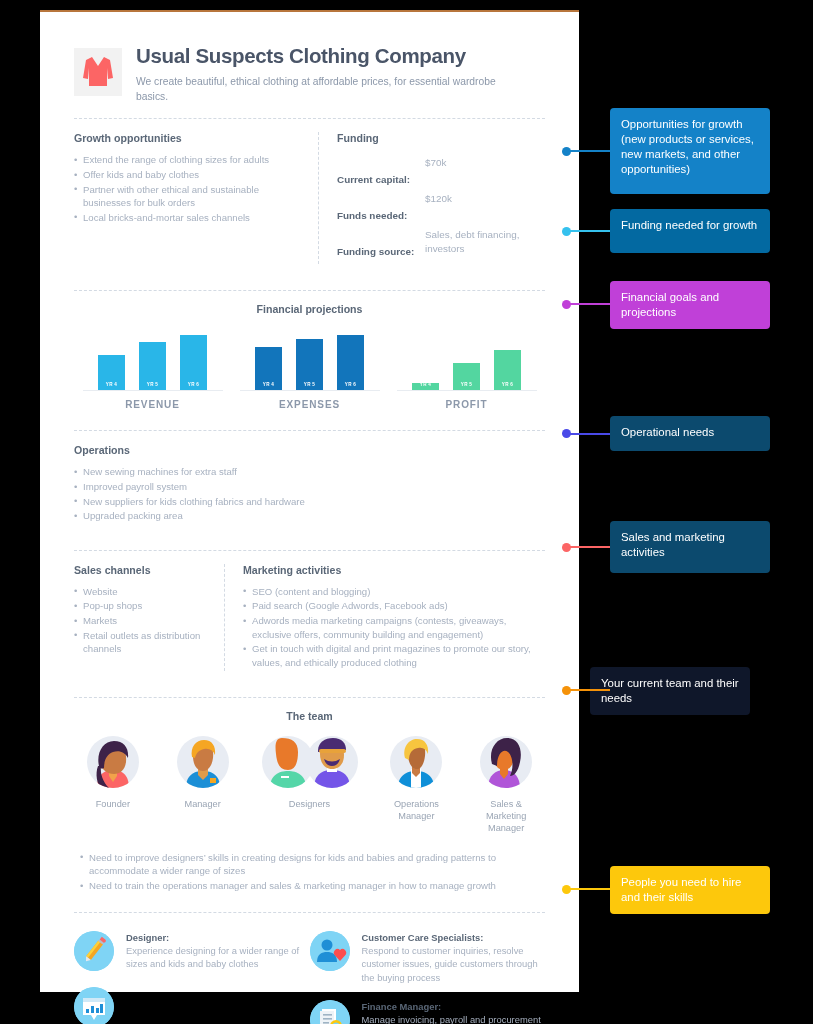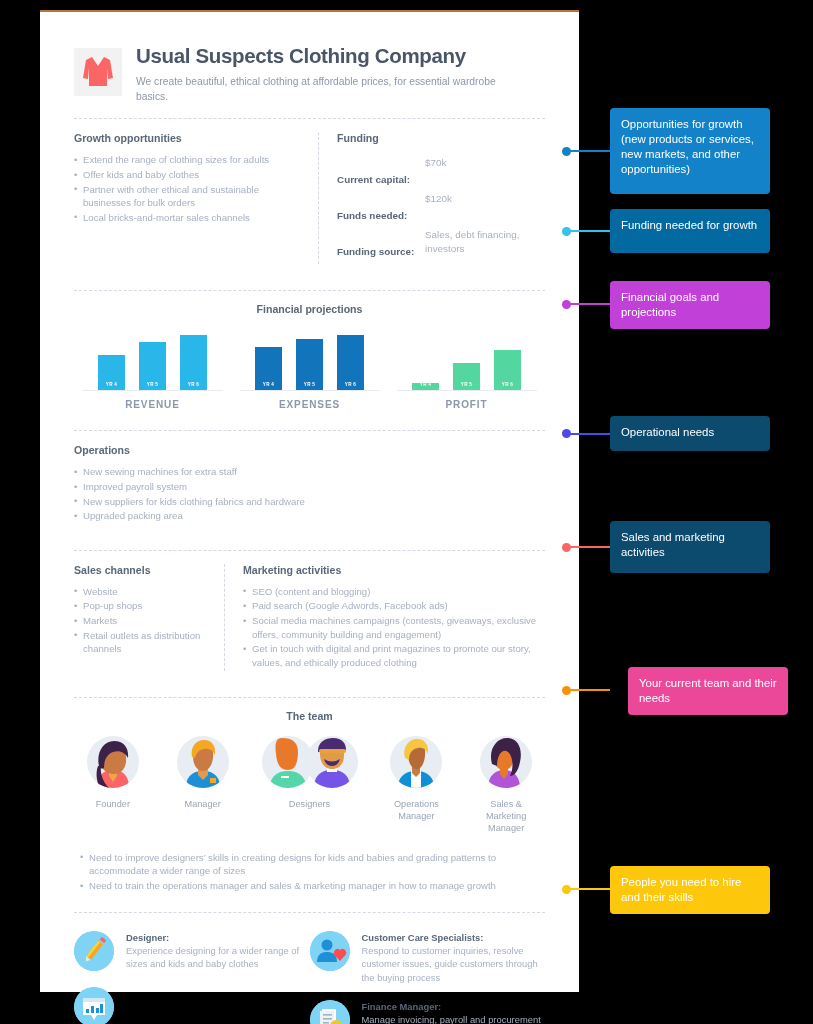--- a/index.html
+++ b/index.html
@@ -259,21 +259,21 @@
             <li>Pop-up shops</li>
             <li>Markets</li>
             <li>Retail outlets as distribution channels</li>
           </ul>
         </div>
         <div class="col-r vdash">
           <div class="sec-title">Marketing activities</div>
           <ul class="bullets">
             <li>SEO (content and blogging)</li>
             <li>Paid search (Google Adwords, Facebook ads)</li>
-            <li>Social media machines campaigns (contests, giveaways, exclusive offers, community building and engagement)</li>
+            <li>Adwords media marketing campaigns (contests, giveaways, exclusive offers, community building and engagement)</li>
             <li>Get in touch with digital and print magazines to promote our story, values, and ethically produced clothing</li>
           </ul>
         </div>
       </div>
     </div>
 
     <div class="hdash"></div>
 
     <div class="team-section">
       <div class="team-title">The team</div>
@@ -486,21 +486,21 @@
       <div class="dot" style="left: 562px; top: 226.5px; background: rgb(53, 193, 238);"></div>
       <div class="callout" style="left: 610px; top: 281px; min-height: 46px; background: rgb(192, 64, 216);">Financial goals and projections</div>
       <div class="connector" style="left: 568px; top: 303px; width: 42px; background: rgb(192, 64, 216);"></div>
       <div class="dot" style="left: 562px; top: 299.5px; background: rgb(192, 64, 216);"></div>
       <div class="callout" style="left: 610px; top: 416px; min-height: 35px; background: #0c4a6e;">Operational needs</div>
       <div class="connector" style="left: 568px; top: 432.5px; width: 42px; background: rgb(74, 74, 232);"></div>
       <div class="dot" style="left: 562px; top: 429px; background: rgb(74, 74, 232);"></div>
       <div class="callout" style="left: 610px; top: 521px; min-height: 52px; background: #0c4a6e;">Sales and marketing activities</div>
       <div class="connector" style="left: 568px; top: 546px; width: 42px; background: rgb(252, 101, 101);"></div>
       <div class="dot" style="left: 562px; top: 542.5px; background: rgb(252, 101, 101);"></div>
-      <div class="callout" style="left: 628px; top: 667px; min-height: 46px; background: #ec4899;">Your current team and their needs</div>
+      <div class="callout" style="left: 590px; top: 667px; min-height: 46px; background: #0f172a;">Your current team and their needs</div>
       <div class="connector" style="left: 568px; top: 689px; width: 42px; background: rgb(245, 146, 9);"></div>
       <div class="dot" style="left: 562px; top: 685.5px; background: rgb(245, 146, 9);"></div>
       <div class="callout" style="left: 610px; top: 866px; min-height: 46px; background: rgb(253, 200, 12);">People you need to hire and their skills</div>
       <div class="connector" style="left: 568px; top: 888px; width: 42px; background: rgb(253, 200, 12);"></div>
       <div class="dot" style="left: 562px; top: 884.5px; background: rgb(253, 200, 12);"></div>
     </div>
 
 </div>
 
 </body></html>

